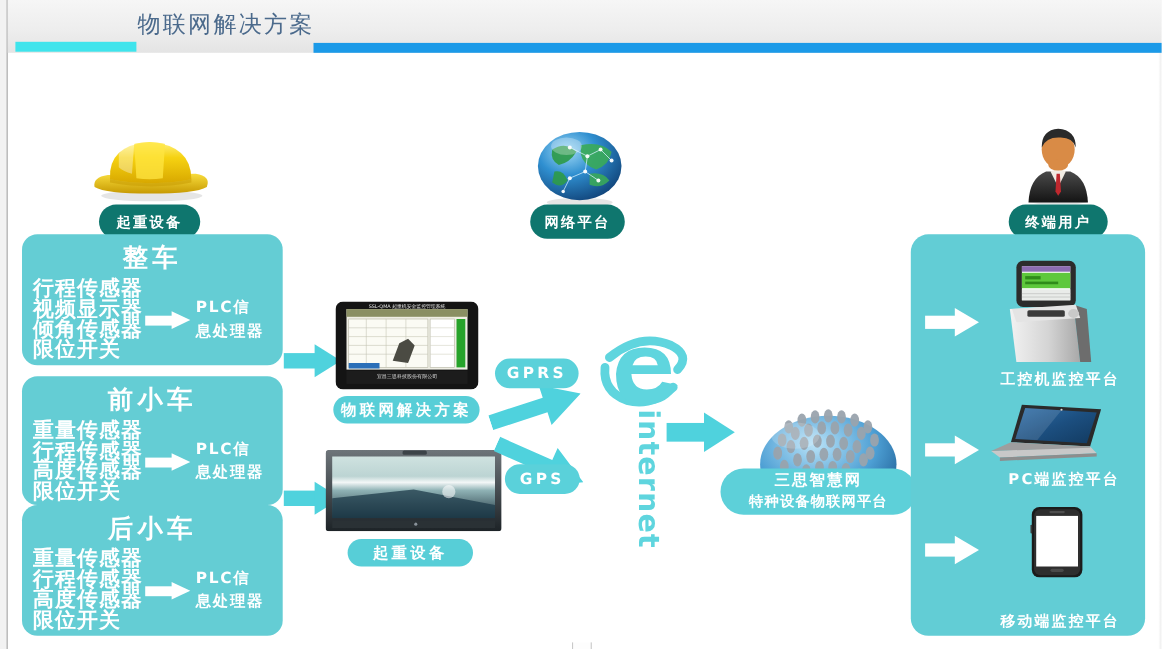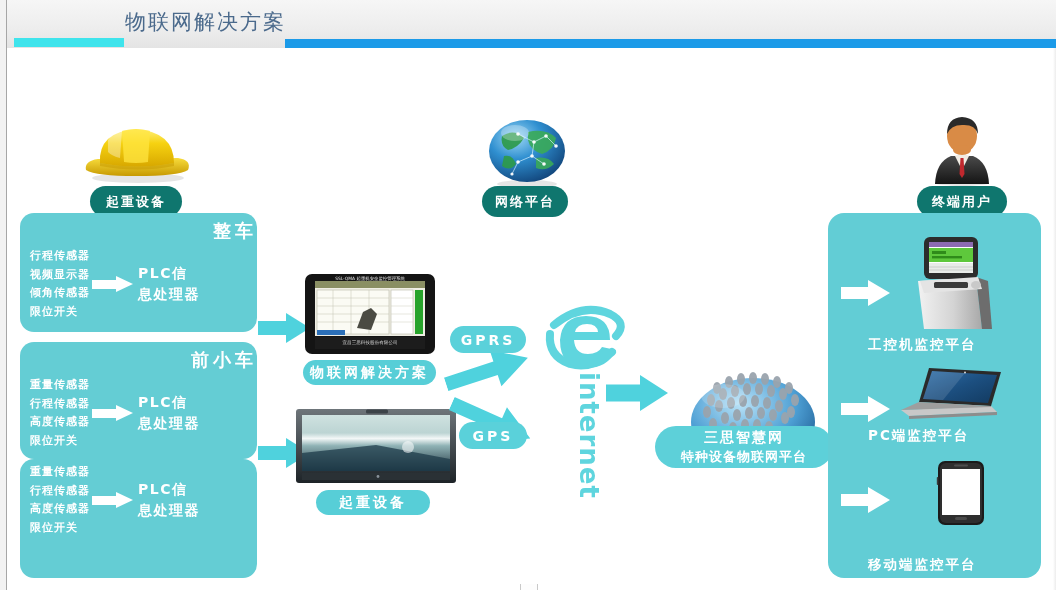--- a/index.html
+++ b/index.html
@@ -98,27 +98,27 @@
     background: #64cdd4;
     border-radius: 14px;
     color: #ffffff;
     font-family: "DejaVu Sans", sans-serif;
   }
   .sb1 { left: 20px; top: 213px; width: 237px; height: 119px; }
   .sb2 { left: 20px; top: 342px; width: 237px; height: 117px; }
   .sb3 { left: 20px; top: 459px; width: 237px; height: 119px; }
 
   .sensor-title {
-    text-align: right; font-size: 18px; font-weight: bold;
+    text-align: center; font-size: 23px; font-weight: bold;
     letter-spacing: 4px; padding-top: 6px; color: #ffffff;
   }
   .sensor-body {
     display: flex; align-items: center; padding: 4px 8px 0 10px;
   }
-  .sensor-list { font-size: 11px; line-height: 18.5px; font-weight: bold; letter-spacing: 1px; }
+  .sensor-list { font-size: 19px; line-height: 18.5px; font-weight: bold; letter-spacing: 1px; font-family: Liberation Serif, serif; }
   .sensor-list div { white-space: nowrap; }
   .flat-arrow {
     width: 42px; height: 17px; margin: 0 4px 0 2px;
     position: relative; flex: 0 0 auto;
   }
   .flat-arrow::before {
     content:""; position:absolute; left:0; top:4px; width:26px; height:9px; background:#ffffff;
   }
   .flat-arrow::after {
     content:""; position:absolute; left:24px; top:0;
@@ -202,21 +202,21 @@
   .platform-label .l2 { font-size: 13px; letter-spacing: 1px; }
 
   
   .right-panel {
     position: absolute; left: 828px; top: 213px; width: 213px; height: 365px;
     background: #62cdd5; border-radius: 16px;
   }
   .panel-item-label {
     position: absolute; color: #ffffff; font-weight: bold;
     font-size: 13.5px; letter-spacing: 2px; white-space: nowrap;
-    font-family: "DejaVu Sans", sans-serif; text-align: left;
+    font-family: "DejaVu Sans", sans-serif; text-align: right;
   }
   .pl1 { left: 868px; top: 336px; width: 150px; }
   .pl2 { left: 868px; top: 427px; width: 150px; }
   .pl3 { left: 868px; top: 556px; width: 150px; }
 
   
   .top-icon { position: absolute; }
   .helmet { left: 78px;  top: 118px; width: 118px; height: 66px; }
   .globe  { left: 488px; top: 116px; width: 78px;  height: 72px; }
   .user   { left: 925px; top: 112px; width: 74px;  height: 74px; }
@@ -352,20 +352,21 @@
       </div>
       <div class="flat-arrow"></div>
       <div class="sensor-plc">
         <div>PLC信</div>
         <div>息处理器</div>
       </div>
     </div>
   </div>
 
   <div class="sensor-box sb3">
+    <div class="sensor-title">后小车</div>
     <div class="sensor-body">
       <div class="sensor-list">
         <div>重量传感器</div>
         <div>行程传感器</div>
         <div>高度传感器</div>
         <div>限位开关</div>
       </div>
       <div class="flat-arrow"></div>
       <div class="sensor-plc">
         <div>PLC信</div>

